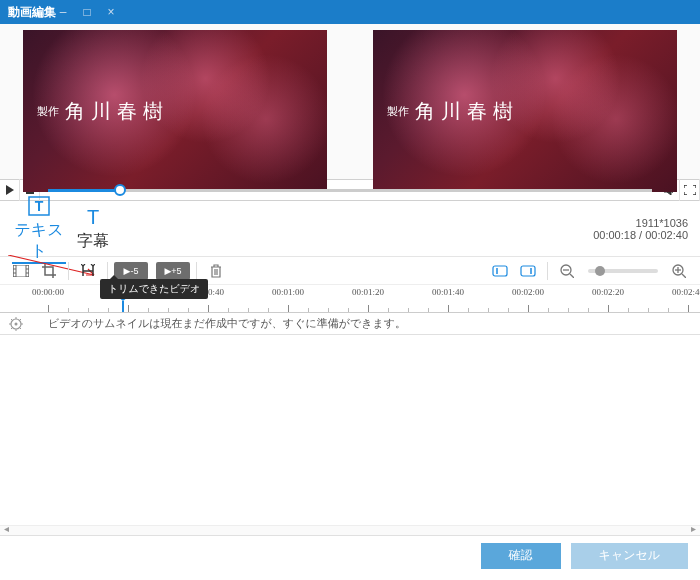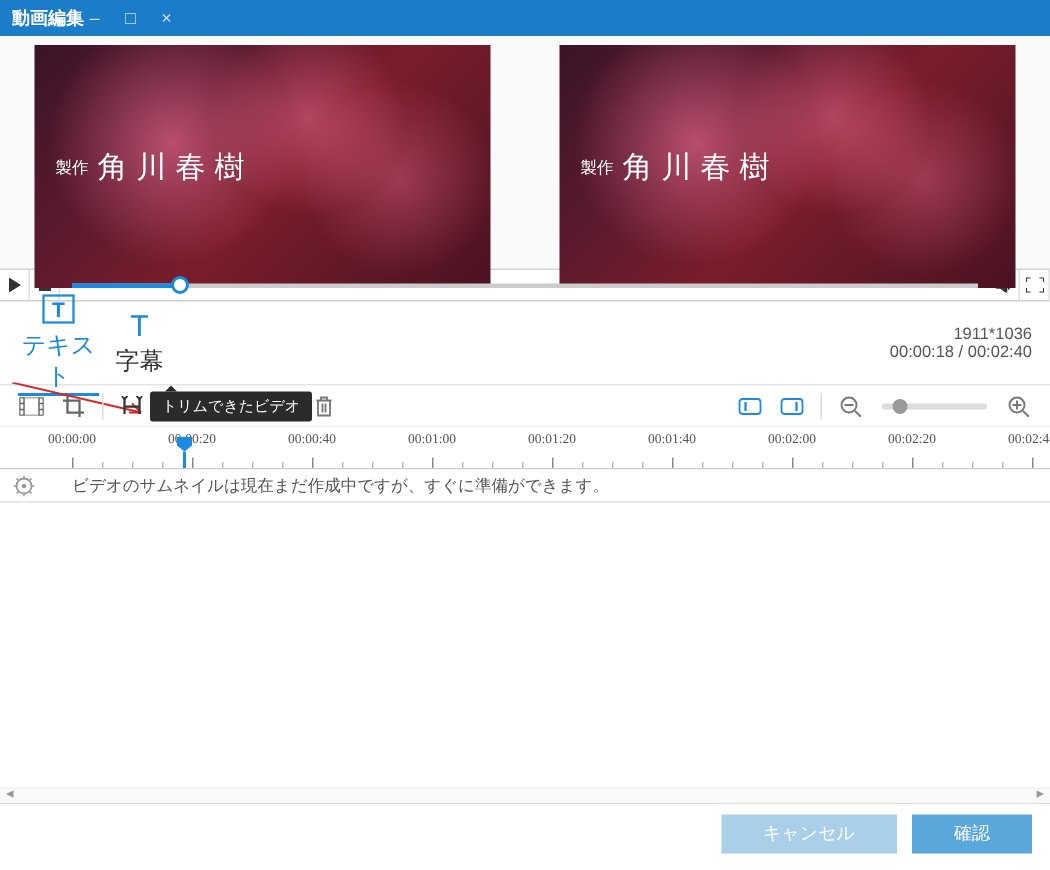--- a/index.html
+++ b/index.html
@@ -42,21 +42,21 @@
 .info-right { margin-left: auto; text-align: right; font-size: 11px; color: #555; }
 .arrow-overlay { position: absolute; left: 8px; top: 54px; pointer-events: none; }
 
 .tool-row { height: 28px; display: flex; align-items: center; padding: 0 8px; gap: 2px; border-bottom: 1px solid #eee; position: relative; }
 .tool-btn { width: 26px; height: 22px; display: flex; align-items: center; justify-content: center; cursor: pointer; color: #555; border-radius: 2px; }
 .skip-btn { width: 34px; height: 18px; background: #6d6d6d; color: #fff; font-size: 9px; display: flex; align-items: center; justify-content: center; border-radius: 2px; cursor: pointer; }
 .divider { width: 1px; height: 18px; background: #ddd; margin: 0 4px; }
 .tool-spacer { flex: 1; }
 .zoom-track { width: 70px; height: 4px; background: #ddd; border-radius: 2px; position: relative; margin: 0 6px; }
 .zoom-thumb { position: absolute; left: 10%; top: -3px; width: 10px; height: 10px; border-radius: 50%; background: #999; }
-.tooltip { position: absolute; left: 100px; top: 4px; background: #2b2b2b; color: #fff; font-size: 10px; padding: 3px 8px; border-radius: 2px; z-index: 10; }
+.tooltip { position: absolute; left: 100px; top: 22px; background: #2b2b2b; color: #fff; font-size: 10px; padding: 3px 8px; border-radius: 2px; z-index: 10; }
 .tooltip::before { content: ""; position: absolute; top: -4px; left: 10px; border: 4px solid transparent; border-bottom-color: #2b2b2b; border-top: none; }
 
 .timeline-ruler { height: 28px; border-bottom: 1px solid #ccc; position: relative; padding-left: 48px; font-size: 9px; color: #555; background: #fff; overflow: hidden; }
 .ruler-tick { position: absolute; top: 0; height: 28px; }
 .ruler-tick .major { position: absolute; bottom: 0; width: 1px; height: 8px; background: #888; }
 .ruler-tick .label { position: absolute; top: 2px; transform: translateX(-50%); white-space: nowrap; font-family: Liberation Serif, serif; }
 .ruler-minor { position: absolute; bottom: 0; width: 1px; height: 4px; background: #bbb; }
 .playhead { position: absolute; top: 6px; width: 10px; height: 22px; z-index: 5; }
 .playhead .head { width: 10px; height: 10px; background: #1b8ae0; clip-path: polygon(0 0, 100% 0, 100% 60%, 50% 100%, 0 60%); }
 .playhead .line { position: absolute; left: 4px; top: 10px; width: 2px; height: 40px; background: #1b8ae0; }
@@ -308,15 +308,15 @@
       </svg>
   </div>
   <div class="track-msg">ビデオのサムネイルは現在まだ作成中ですが、すぐに準備ができます。</div>
 </div>
 
 <div class="canvas"></div>
 
 <div class="scroll-strip"></div>
 
 <div class="footer">
+  <button class="btn">確認</button>
   <button class="btn secondary">キャンセル</button>
-  <button class="btn">確認</button>
 </div>
 
 </body></html>

